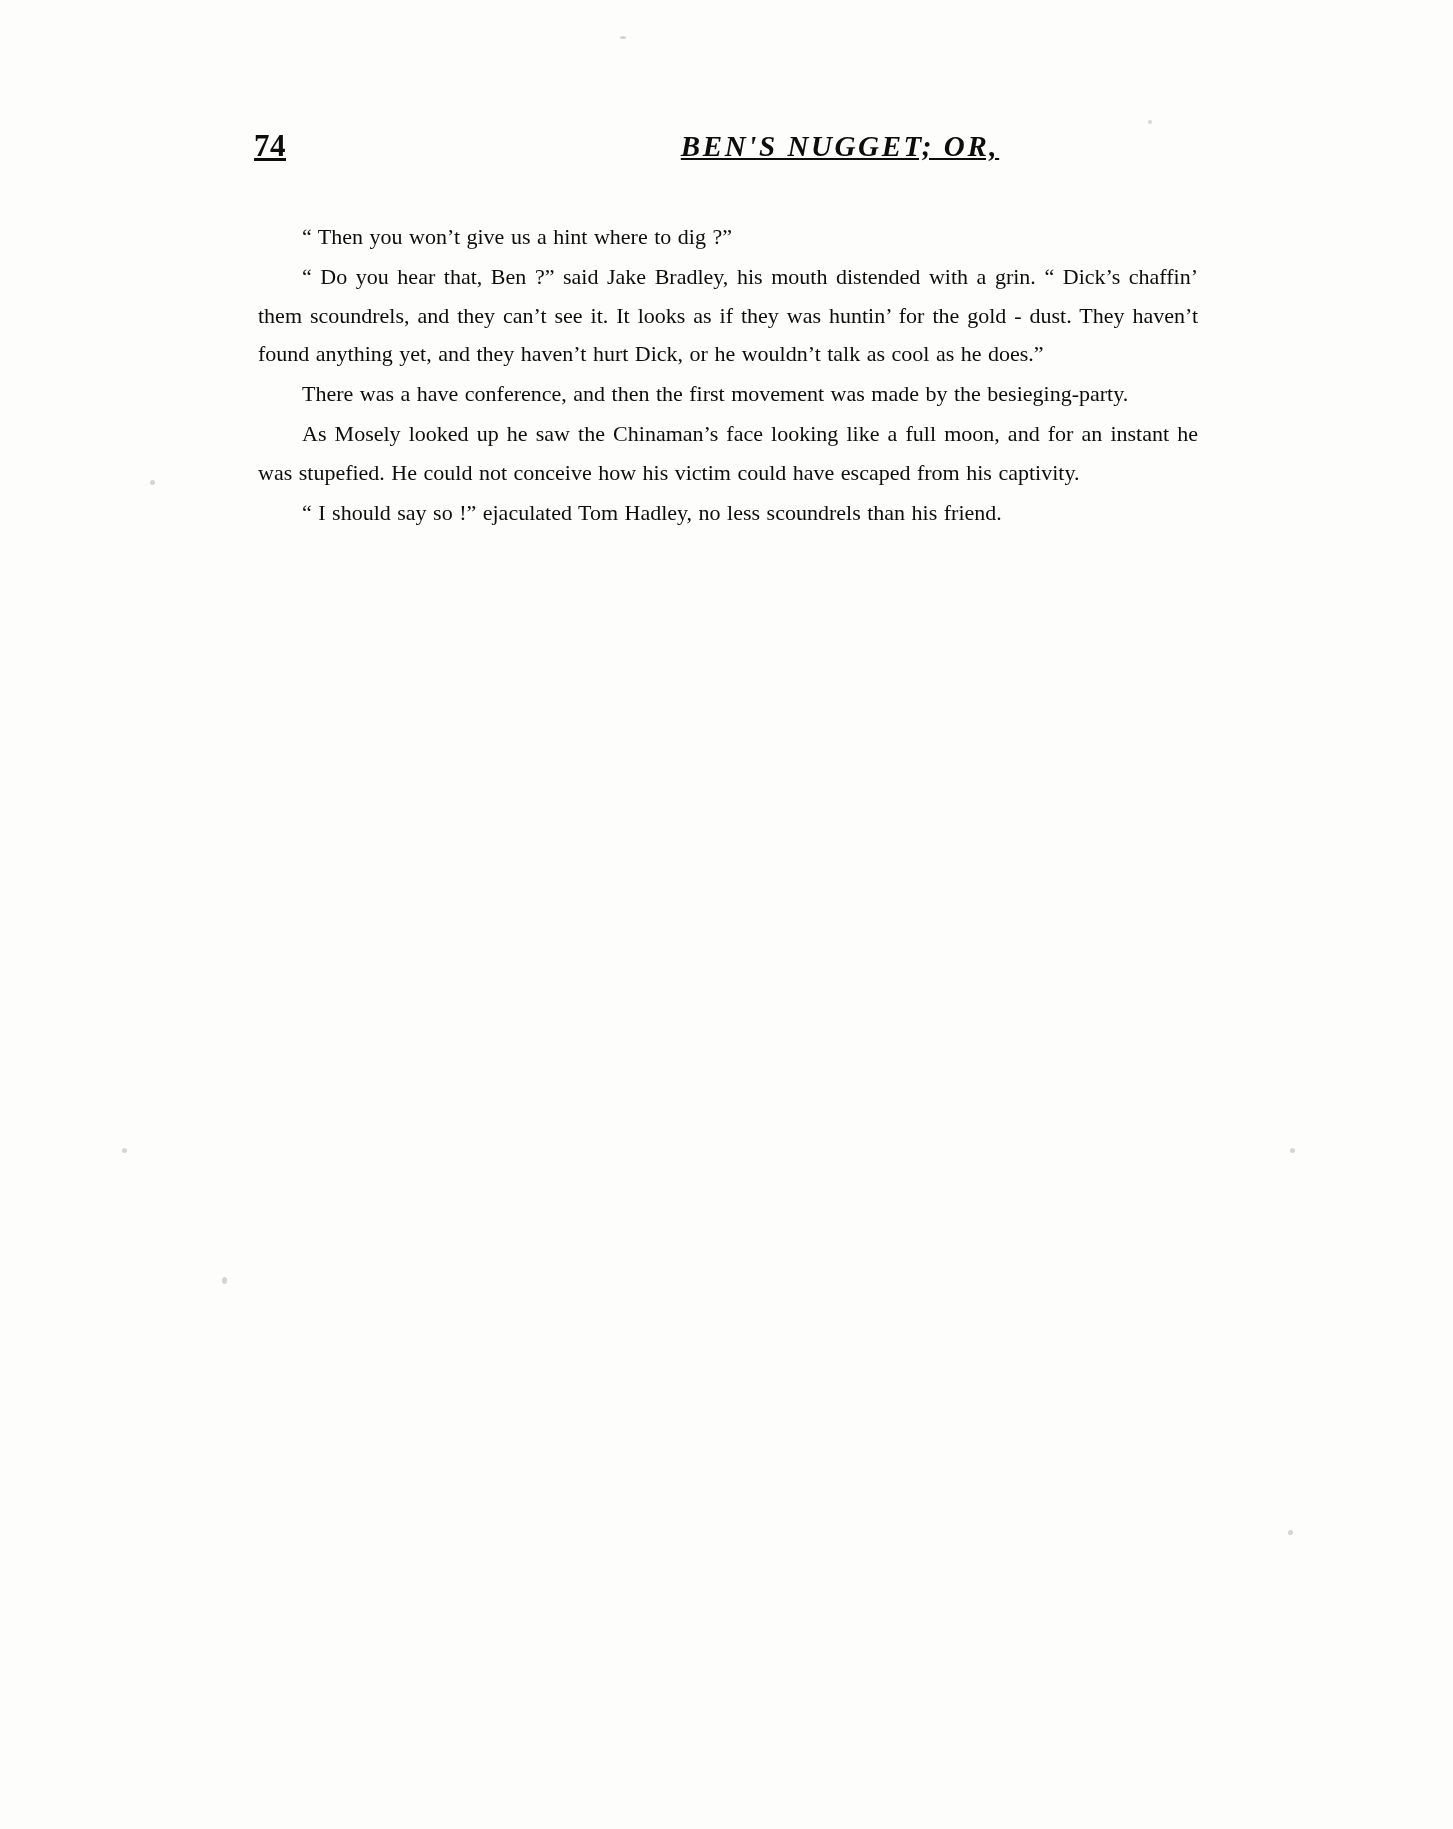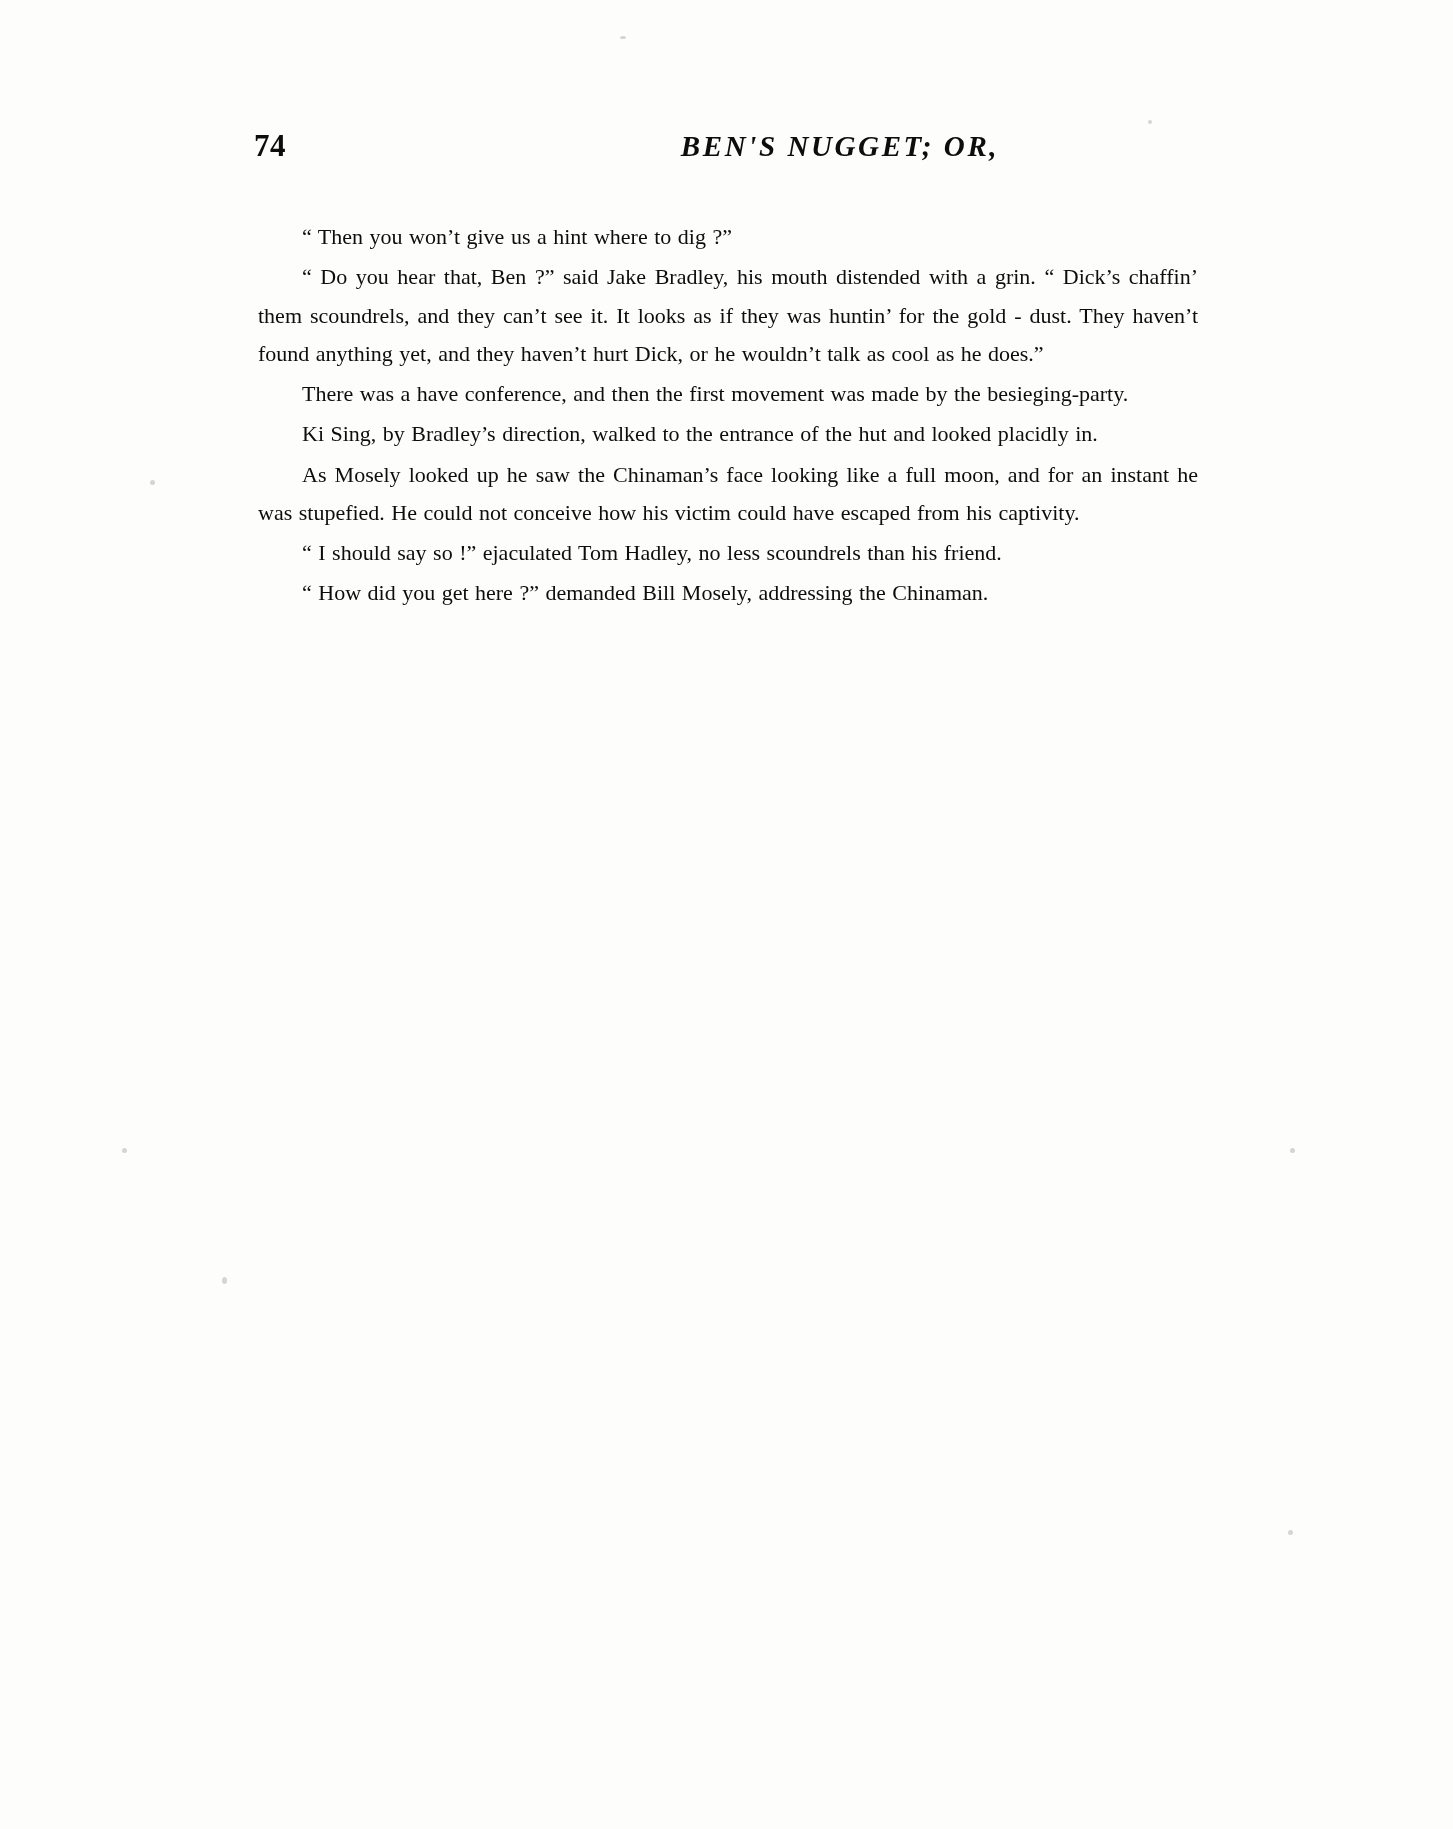--- a/index.html
+++ b/index.html
@@ -26,20 +26,21 @@
     position: absolute;
     left: 258px;
     top: 128px;
     width: 940px;
   }
   .running-head {
     display: flex;
     align-items: baseline;
     height: 46px;
     margin-left: -4px;
+    text-decoration: underline;
   }
   .folio {
     font-size: 31px;
     font-weight: bold;
     letter-spacing: 0.5px;
     width: 200px;
   }
   .head-title {
     flex: 1;
     text-align: center;
@@ -88,20 +89,18 @@
 
     <div class="running-head">
       <div class="folio">74</div>
       <div class="head-title">BEN'S NUGGET; OR,</div>
     </div>
 
     <div class="body-text">
       <p class="para">“ Then you won’t give us a hint where to dig ?”</p>
       <p class="para">“ Do you hear that, Ben ?” said Jake Bradley, his mouth distended with a grin. “ Dick’s chaffin’ them scoundrels, and they can’t see it. It looks as if they was huntin’ for the gold - dust. They haven’t found anything yet, and they haven’t hurt Dick, or he wouldn’t talk as cool as he does.”</p>
       <p class="para">There was a have conference, and then the first movement was made by the besieging-party.</p>
-      <p class="para">Ki Sing, by Bradley’s direction, walked to the entrance of the hut and looked placidly in.</p>
       <p class="para">As Mosely looked up he saw the Chinaman’s face looking like a full moon, and for an instant he was stupefied. He could not conceive how his victim could have escaped from his captivity.</p>
       <p class="para">“ I should say so !” ejaculated Tom Hadley, no less scoundrels than his friend.</p>
-      <p class="para">“ How did you get here ?” demanded Bill Mosely, addressing the Chinaman.</p>
     </div>
 
   </div>
 </div>
 
 </body></html>

